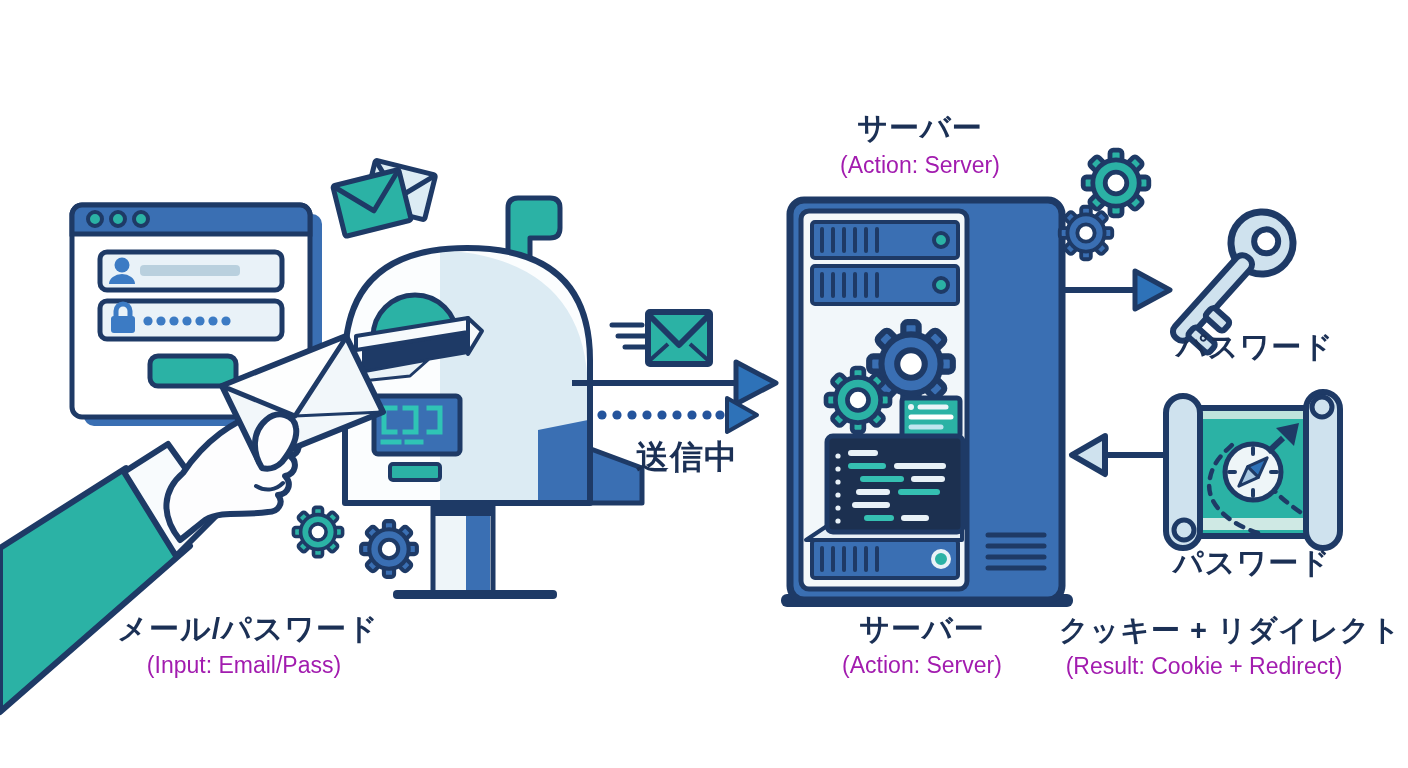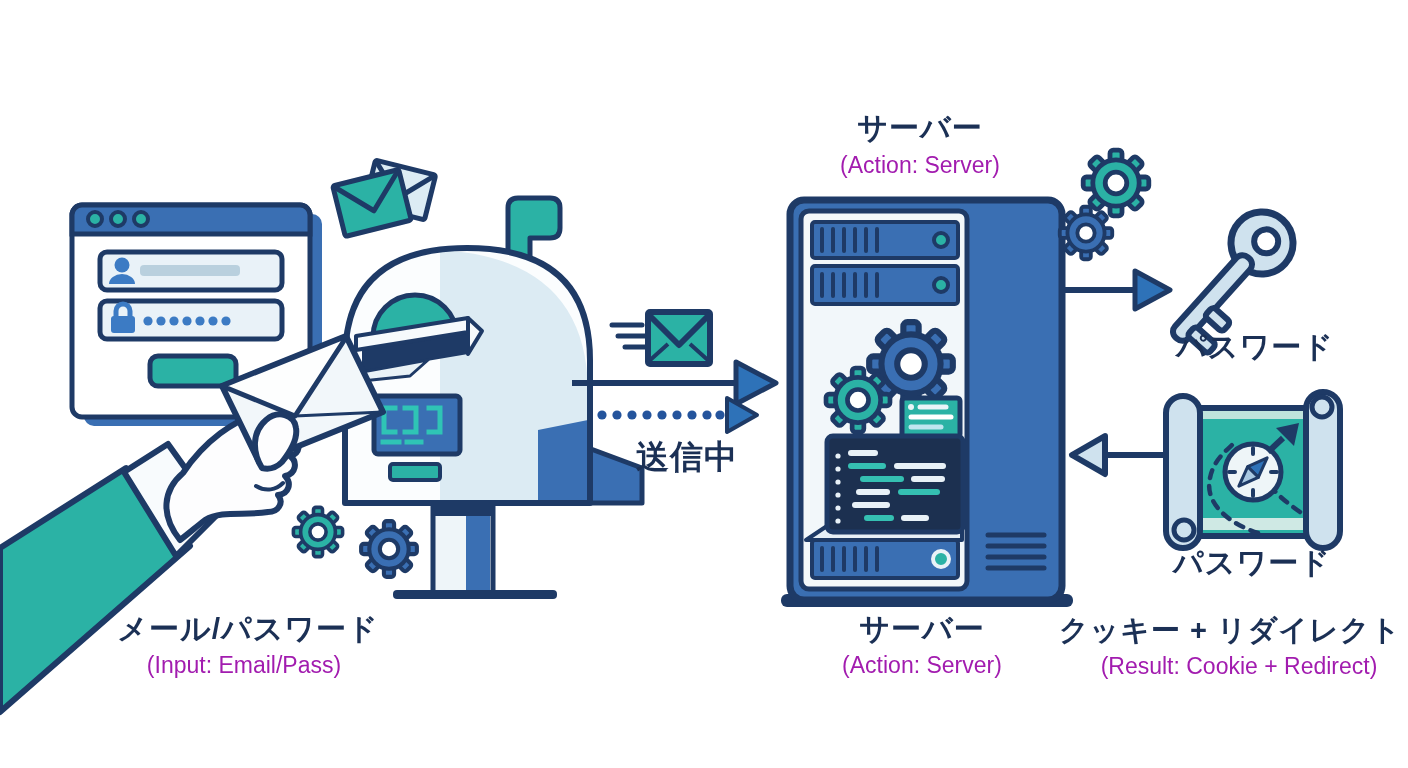--- a/index.html
+++ b/index.html
@@ -316,15 +316,15 @@
   <div class="label jp" style="left:1255px; top:331px;">パスワード</div>
   <div class="label jp" style="left:1252px; top:547px;">パスワード</div>
 
   <div class="label en" style="left:244px;  top:653px;">(Input: Email/Pass)</div>
   <div class="label jp" style="left:248px;  top:613px;">メール/パスワード</div>
 
   <div class="label jp" style="left:922px;  top:613px;">サーバー</div>
   <div class="label en" style="left:922px;  top:653px;">(Action: Server)</div>
 
   <div class="label jp jp-sm" style="left:1230px; top:615px;text-align:right;">クッキー + リダイレクト</div>
-  <div class="label en" style="left:1239px; top:654px;">(Result: Cookie + Redirect)</div>
+  <div class="label en" style="left:1204px; top:654px;">(Result: Cookie + Redirect)</div>
 
 </div>
 
 </body></html>

